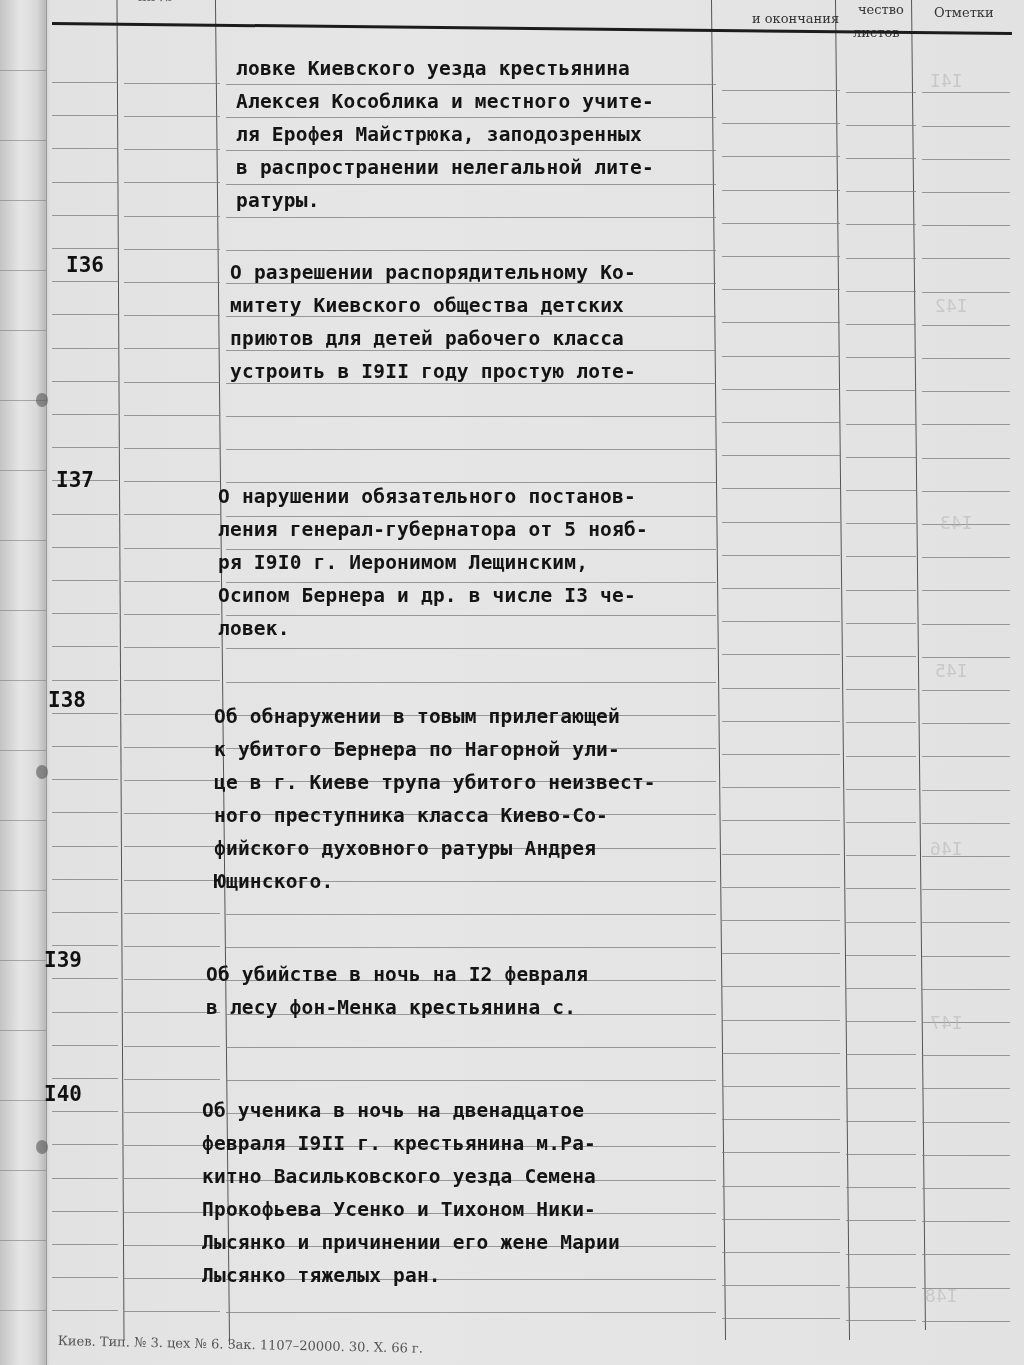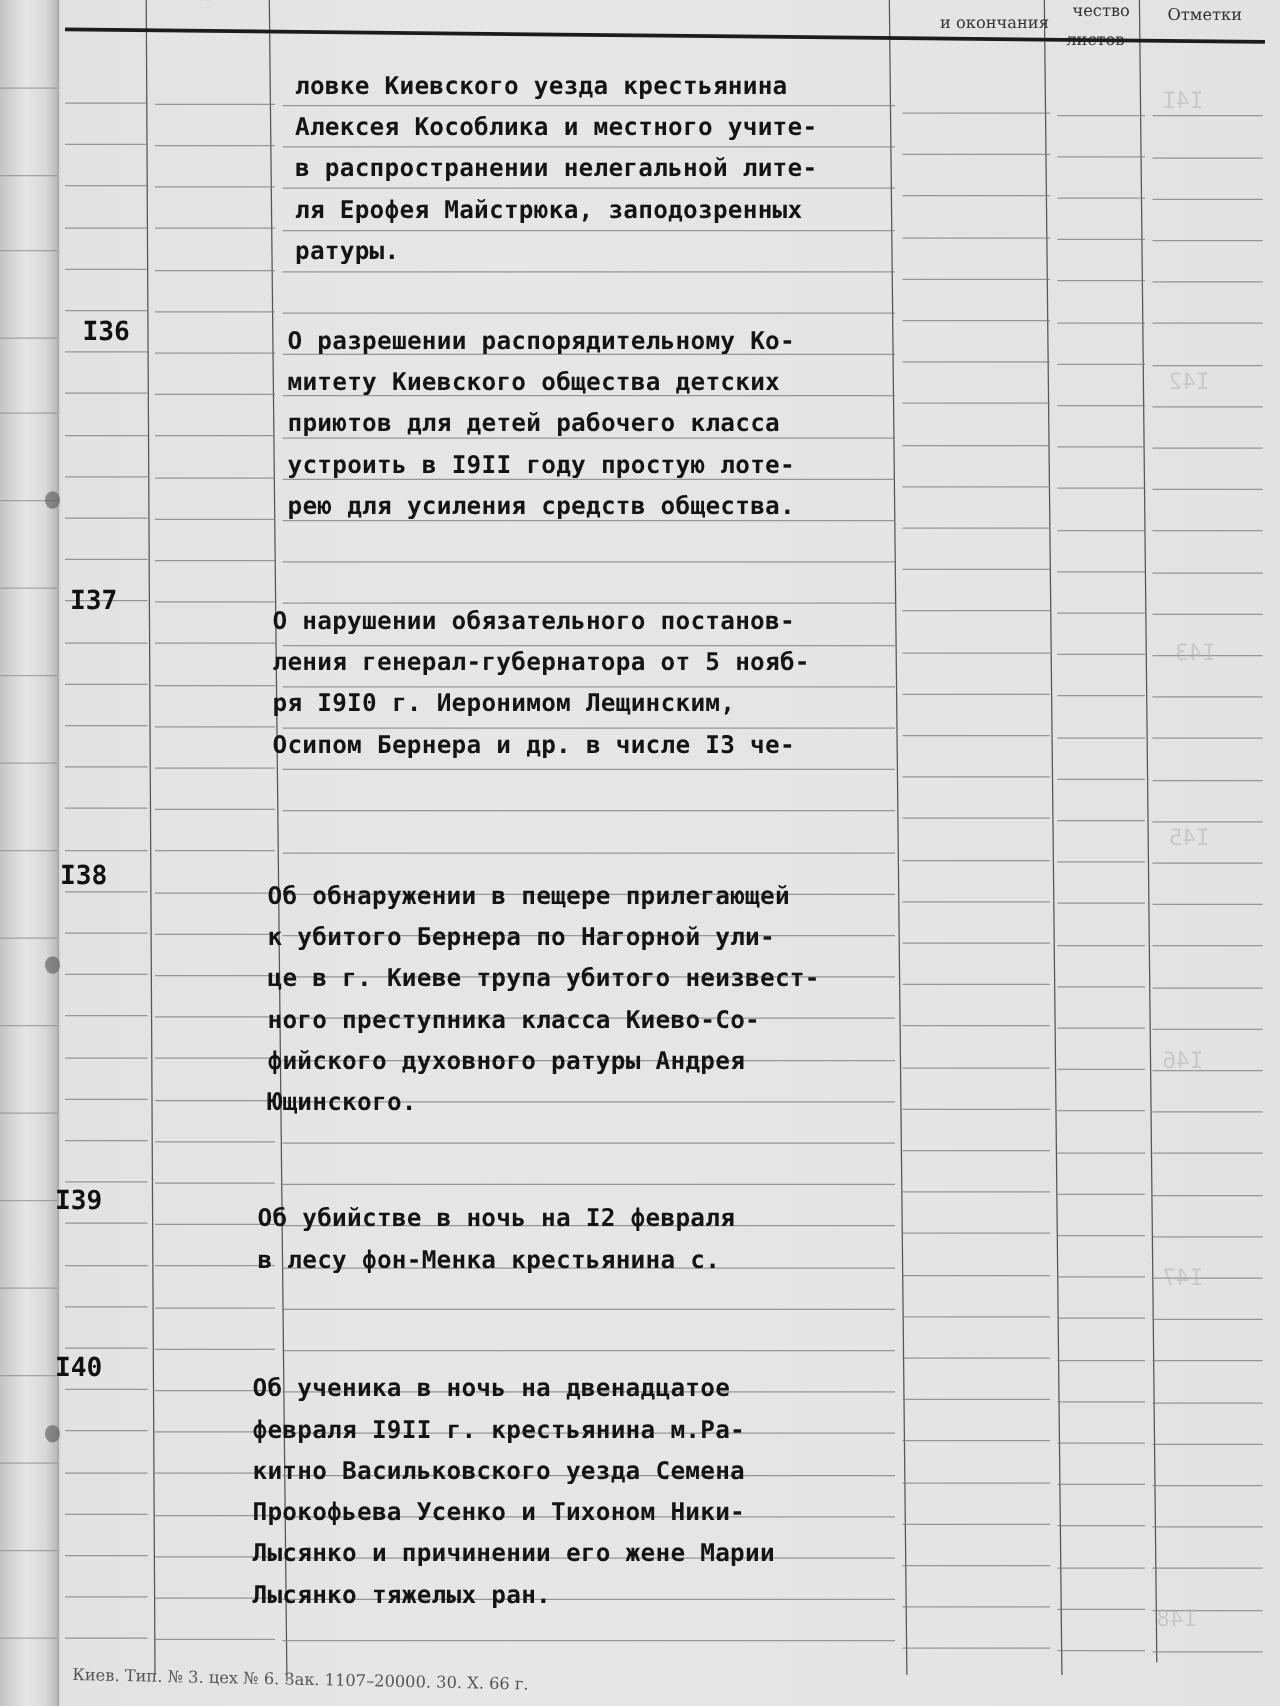--- a/index.html
+++ b/index.html
@@ -324,45 +324,45 @@
   <div class="ghost" style="left:935px; top:295px">I42</div>
   <div class="ghost" style="left:940px; top:512px">I43</div>
   <div class="ghost" style="left:935px; top:660px">I45</div>
   <div class="ghost" style="left:930px; top:838px">I46</div>
   <div class="ghost" style="left:930px; top:1012px">I47</div>
   <div class="ghost" style="left:925px; top:1285px">I48</div>
 
   <div class="entry" style="left:236px; top:52px">
     <span class="ln">ловке Киевского уезда крестьянина</span>
     <span class="ln">Алексея Кособлика и местного учите-</span>
+    <span class="ln">ля Ерофея Майстрюка, заподозренных</span>
     <span class="ln">в распространении нелегальной лите-</span>
-    <span class="ln">ля Ерофея Майстрюка, заподозренных</span>
     <span class="ln">ратуры.</span>
   </div>
 
   <div class="num" style="left:66px; top:253px">I36</div>
   <div class="entry" style="left:230px; top:256px">
     <span class="ln">О разрешении распорядительному Ко-</span>
     <span class="ln">митету Киевского общества детских</span>
     <span class="ln">приютов для детей рабочего класса</span>
     <span class="ln">устроить в I9II году простую лоте-</span>
-    <span class="ln">рею для усиления средств общества.</span>
   </div>
 
   <div class="num" style="left:56px; top:468px">I37</div>
   <div class="entry" style="left:218px; top:480px">
     <span class="ln">О нарушении обязательного постанов-</span>
     <span class="ln">ления генерал-губернатора от 5 нояб-</span>
     <span class="ln">ря I9I0 г. Иеронимом Лещинским,</span>
     <span class="ln">Осипом Бернера и др. в числе I3 че-</span>
+    <span class="ln">ловек.</span>
   </div>
 
   <div class="num" style="left:48px; top:688px">I38</div>
   <div class="entry" style="left:214px; top:700px">
-    <span class="ln">Об обнаружении в пещере прилегающей</span>
+    <span class="ln">Об обнаружении в товым прилегающей</span>
     <span class="ln">к убитого Бернера по Нагорной ули-</span>
     <span class="ln">це в г. Киеве трупа убитого неизвест-</span>
     <span class="ln">ного преступника класса Киево-Со-</span>
     <span class="ln">фийского духовного ратуры Андрея</span>
     <span class="ln">Ющинского.</span>
   </div>
 
   <div class="num" style="left:44px; top:948px">I39</div>
   <div class="entry" style="left:206px; top:958px">
     <span class="ln">Об убийстве в ночь на I2 февраля</span>

